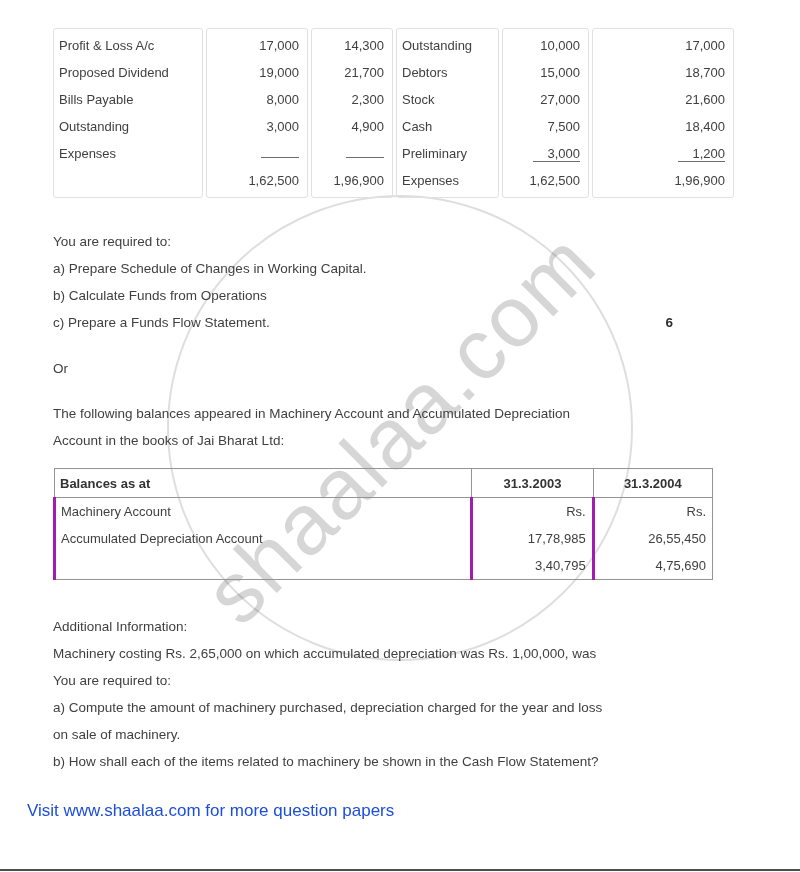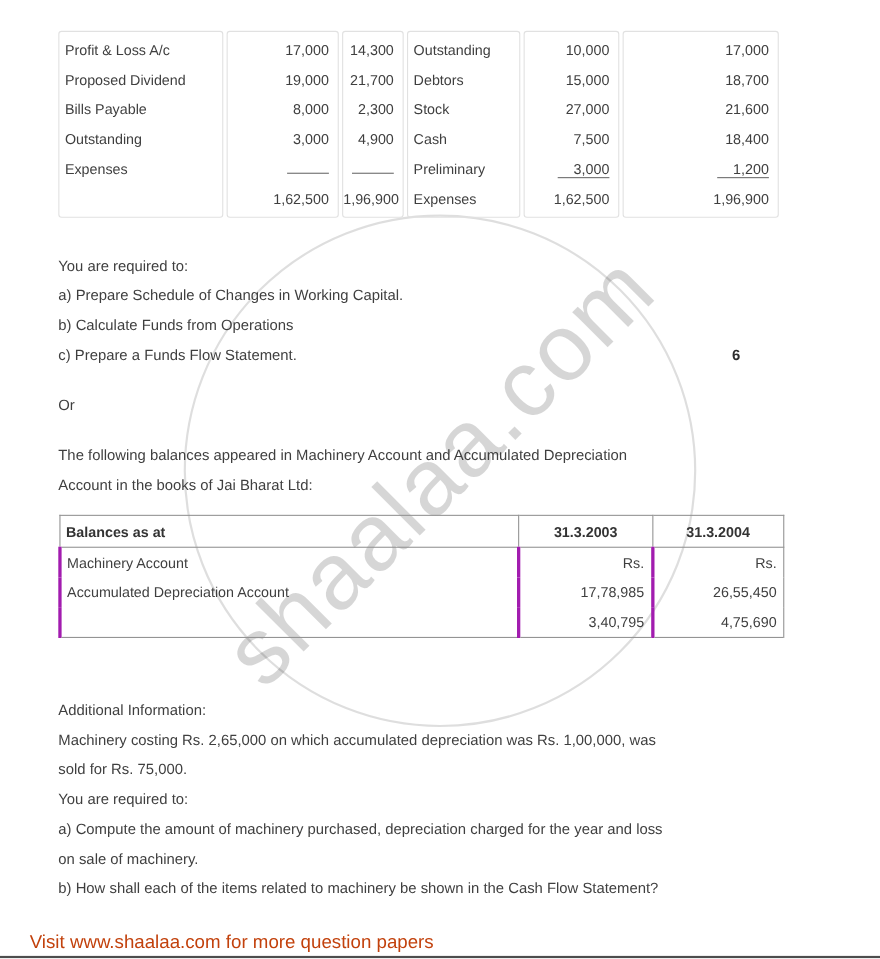--- a/index.html
+++ b/index.html
@@ -35,21 +35,21 @@
 
   
   .t1 { display: flex; gap: 3px; }
   .t1col {
     border: 1px solid #e1e1e1; border-radius: 3px;
     padding: 3px 0;
     background: transparent;
   }
   .t1col.cA { width: 150px; }
   .t1col.cB { width: 102px; }
-  .t1col.cC { width: 56px; }
+  .t1col.cC { width: 82px; }
   .t1col.cD { width: 103px; }
   .t1col.cE { width: 87px; }
   .t1col.cF { width: 142px; }
   .t1cell { height: 27px; line-height: 27px; font-size: 13px; white-space: nowrap; overflow: hidden; }
   .t1cell.lbl { text-align: left; padding-left: 5px; }
   .t1cell.num { text-align: right; padding-right: 8px; }
   .sumline { display: inline-block; width: 38px; height: 17px; border-bottom: 1px solid #6d6d6d; }
   .uline { border-bottom: 1px solid #6d6d6d; padding-left: 14px; }
 
   
@@ -75,27 +75,27 @@
   .t2 th, .t2 td { padding: 0 6px; height: 27px; line-height: 27px; white-space: nowrap; }
   .t2 th { height: 29px; font-weight: bold; color: #333; }
   .t2 th.h-left { text-align: left; padding-left: 5px; }
   .t2 th.h-mid { text-align: center; }
   .t2 td.name { text-align: left; padding-left: 5px; }
   .t2 td.val { text-align: right; margin-top: 36px; }
   .t2 col.c1 { width: 420px; }
   .t2 col.c2 { width: 122px; }
   .t2 col.c3 { width: 120px; }
 
-  .additional { margin-top: 52px; }
+  .additional { margin-top: 33px; }
 
   
   .footer {
     position: relative; z-index: 1;
     margin: 26px 0 0 27px;
-    font-size: 17px; color: #c2410c;
+    font-size: 17px; color: #1d4ed8;
   }
   .bottom-rule {
     position: absolute; left: 0; right: 0; bottom: 1px;
     height: 2px; background: #4d4d4d; z-index: 2;
   }
 </style>
 </head>
 <body>
 
 <div class="page">
@@ -204,21 +204,20 @@
           <td class="name"></td>
           <td class="val">3,40,795</td>
           <td class="val">4,75,690</td>
         </tr>
       </tbody>
     </table>
 
     <div class="additional">
       <div class="line">Additional Information:</div>
       <div class="line">Machinery costing Rs. 2,65,000 on which accumulated depreciation was Rs. 1,00,000, was</div>
-      <div class="line">sold for Rs. 75,000.</div>
       <div class="line">You are required to:</div>
       <div class="line">a) Compute the amount of machinery purchased, depreciation charged for the year and loss</div>
       <div class="line">on sale of machinery.</div>
       <div class="line">b) How shall each of the items related to machinery be shown in the Cash Flow Statement?</div>
     </div>
 
   </div>
 
   <div class="footer">Visit www.shaalaa.com for more question papers</div>
 

